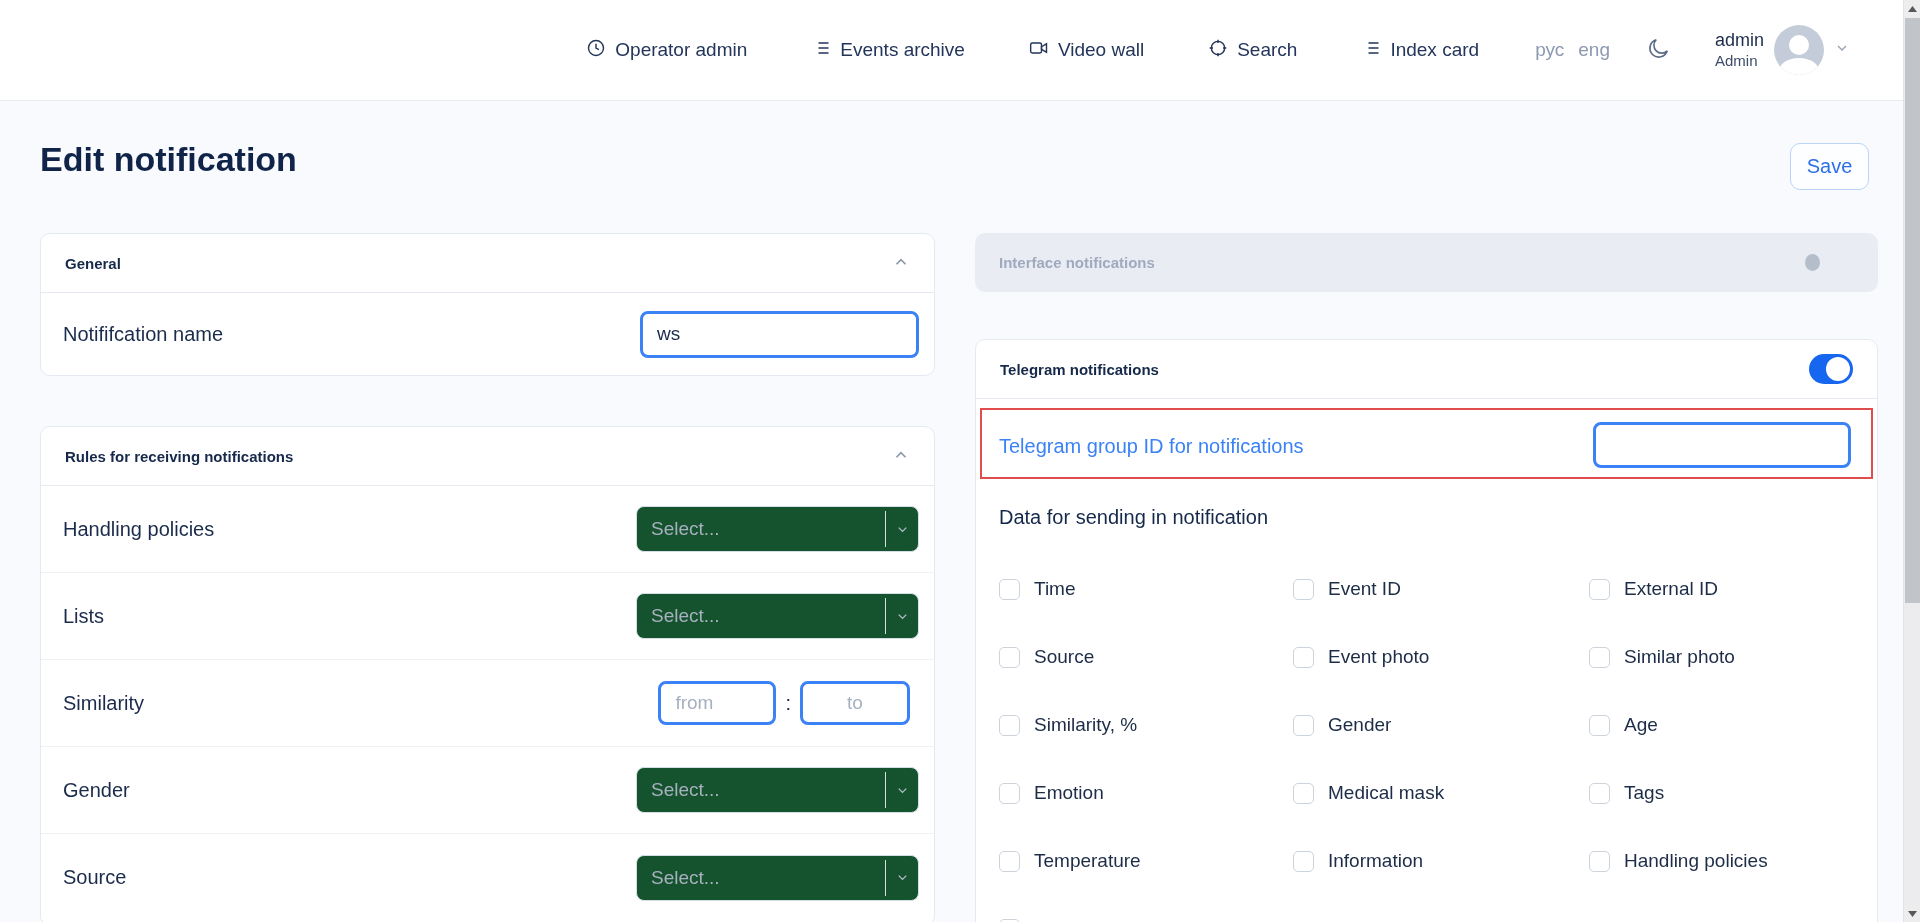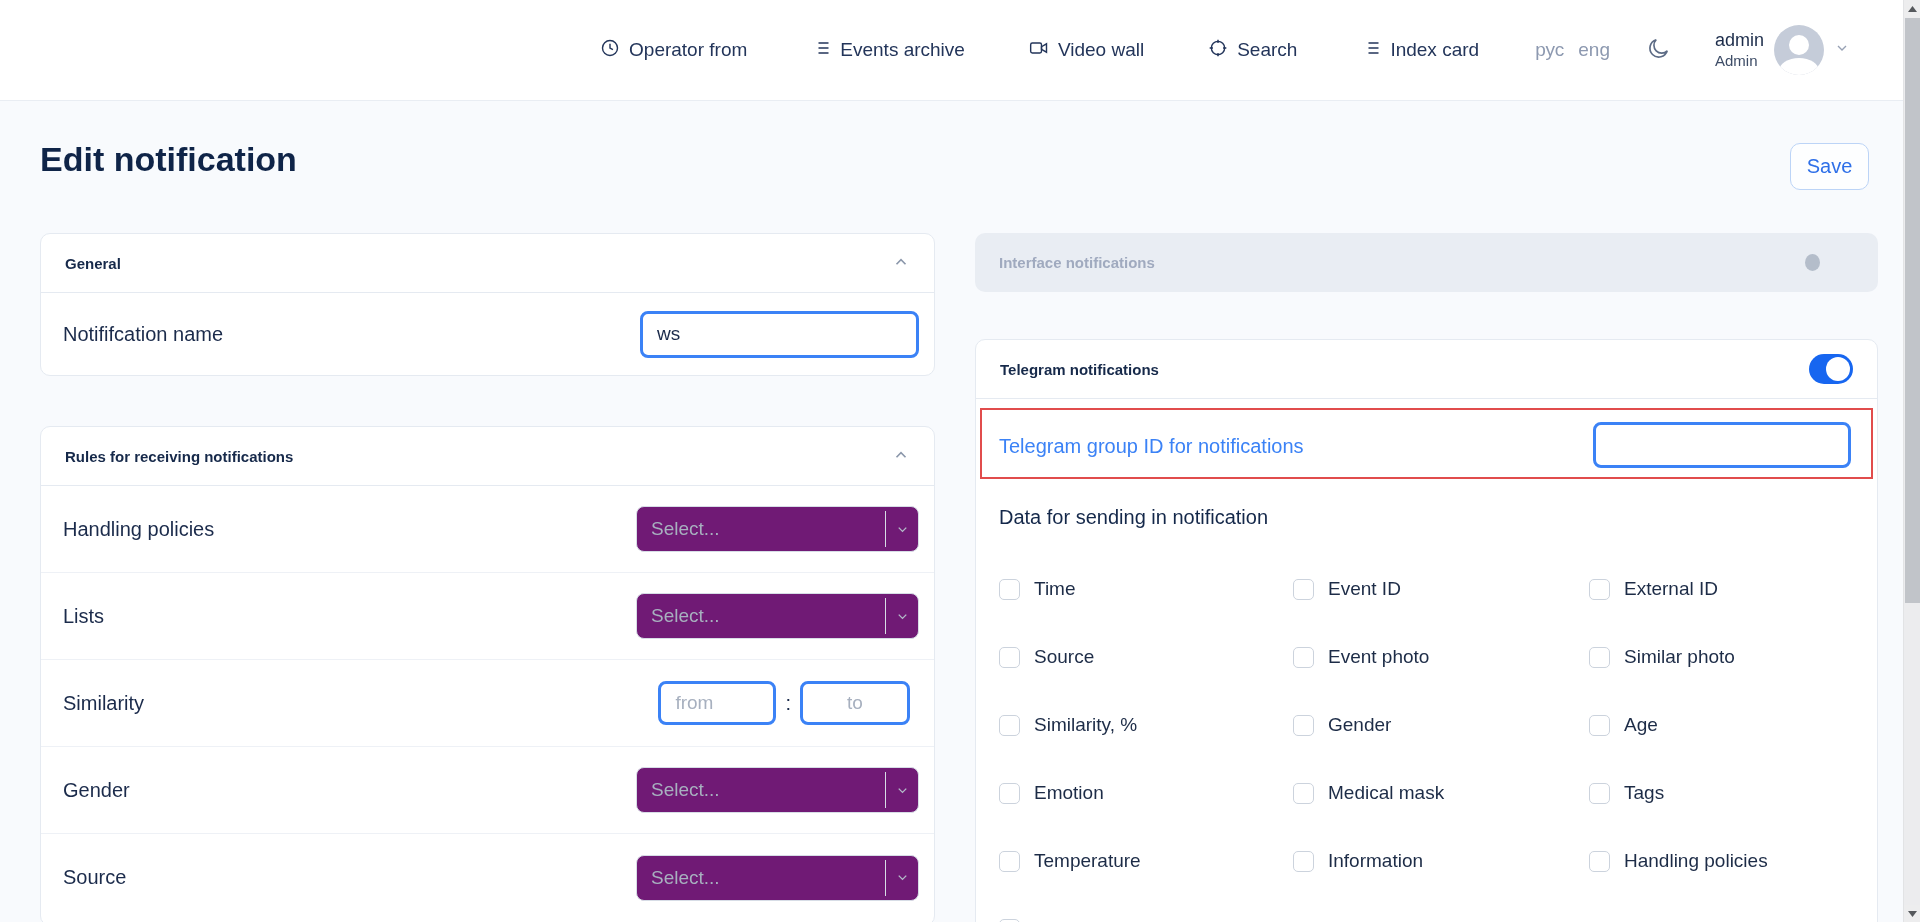--- a/index.html
+++ b/index.html
@@ -42,21 +42,21 @@
 
   .field-row{display:flex;align-items:center;justify-content:space-between;
              padding:0 15px 0 22px;border-bottom:1px solid #eef1f6;box-sizing:border-box;}
   .field-row:last-child{border-bottom:none;}
   .field-label{font-size:20px;color:#1b2b4b;}
   .text-input{box-sizing:border-box;height:47px;border:3px solid #3b82f6;border-radius:8px;
               padding:0 14px;font-size:19px;color:#1b2b4b;font-family:inherit;background:#fff;outline:none;}
   .text-input::placeholder{color:#a7b0bf;}
 
   .select{width:283px;height:46px;box-sizing:border-box;border:1px solid #d7dde6;border-radius:8px;
-          background:#701a75;display:flex;align-items:center;cursor:pointer;}
+          background:#14532d;display:flex;align-items:center;cursor:pointer;}
   .select-value{flex:1;padding-left:14px;font-size:19px;color:#a7b0bf;}
   .select-sep{width:1px;align-self:stretch;margin:4px 0;background:#d7dde6;}
   .select-caret{width:32px;display:flex;align-items:center;justify-content:center;}
   .select-caret svg{width:15px;height:15px;stroke:#b3bcc9;fill:none;stroke-width:2.2;}
 
   
   .panel-general{left:40px;top:233px;width:895px;height:143px;}
   .panel-general .field-row{height:82px;}
   .panel-rules{left:40px;top:426px;width:895px;height:500px;}
   .panel-rules .field-row{height:87px;}
@@ -98,21 +98,21 @@
 
 <div class="viewport">
 
   <div class="topbar">
     <div class="nav-menu">
       <div class="nav-item">
         <span><svg viewBox="0 0 24 24">
               <circle cx="12" cy="12" r="9"></circle>
               <path d="M12 7v5l3.5 2"></path>
             </svg></span>
-        <span>Operator from</span>
+        <span>Operator admin</span>
       </div>
       <div class="nav-item">
         <span><svg viewBox="0 0 24 24">
               <path d="M9 6h12M9 12h12M9 18h12"></path>
               <path d="M4 6h.01M4 12h.01M4 18h.01" stroke-width="2.4"></path>
             </svg></span>
         <span>Events archive</span>
       </div>
       <div class="nav-item">
         <span><svg viewBox="0 0 24 24">

